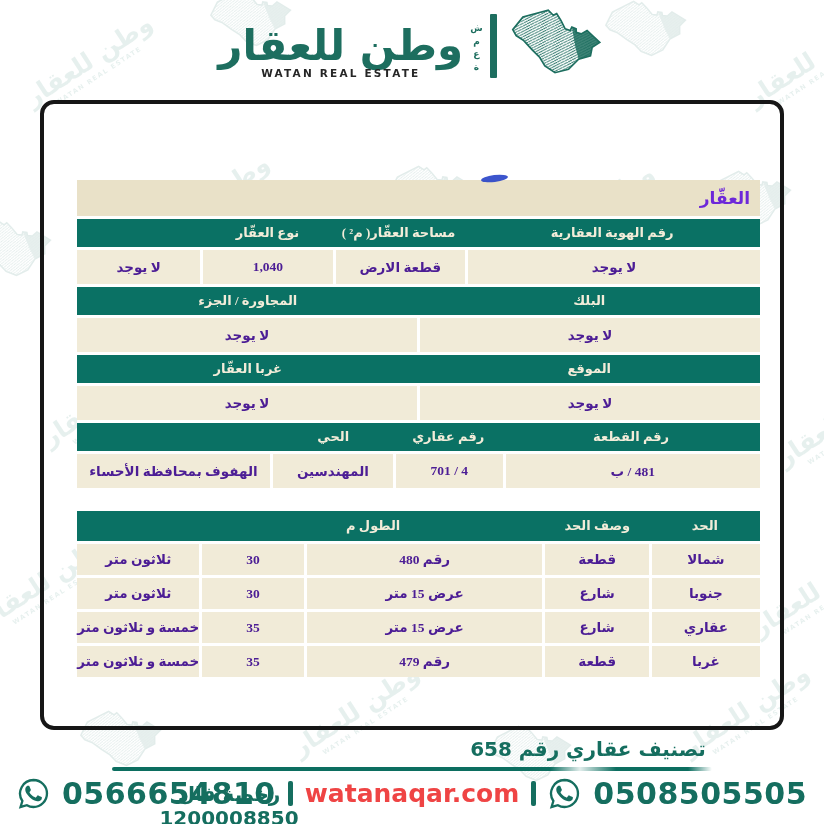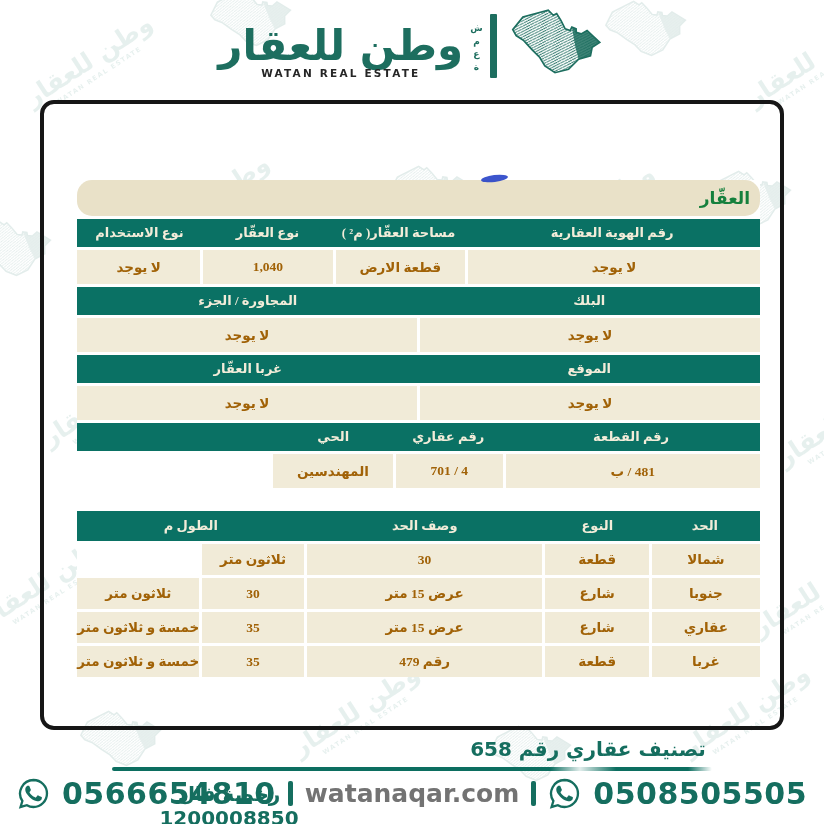--- a/index.html
+++ b/index.html
@@ -40,38 +40,37 @@
     border:4px solid #161616; border-radius:14px; background:transparent;
   }
   .doc {
     position:absolute; left:33px; top:76px; width:683px;
     background:#ffffff; direction:rtl;
     font-family:"Liberation Serif","DejaVu Sans", serif;
     display:flex; flex-direction:column; gap:3px;
   }
   .t-title {
     background:#e9e1c8; height:36px; display:flex; align-items:center;
-    justify-content:flex-start; padding:0 10px; font-size:17px; font-weight:bold; color:#15803d;
+    justify-content:flex-start; padding:0 10px; font-size:17px; font-weight:bold; color:#6d28d9;
     position:relative;
-    border-radius:15px;
   }
   .blue-mark {
     position:absolute; top:-5px; right:252px; width:27px; height:7px;
     background:#2742c8; border-radius:50%; transform:rotate(-7deg); opacity:.9;
   }
   .thead, .trow { display:grid; align-items:stretch; }
   .thead { background:#0a7164; height:28px; column-gap:0; }
   .thead > div {
     display:flex; align-items:center; justify-content:center;
     color:#f2ecd9; font-size:13px; font-weight:bold;
   }
   .trow { column-gap:3px; height:34px; }
   .trow > div {
     background:#f1ebd8; display:flex; align-items:center; justify-content:center;
-    font-size:13.5px; font-weight:bold; color:#a16207; unicode-bidi:plaintext;
+    font-size:13.5px; font-weight:bold; color:#4c1d95; unicode-bidi:plaintext;
   }
   .trow > div.ltr { direction:ltr; }
   .g4  { grid-template-columns:2.37fr 1.05fr 1.05fr 1fr; }
   .g2  { grid-template-columns:1fr 1fr; }
   .g4b { grid-template-columns:2.39fr 1fr 1.13fr 1.81fr; }
   .g5  { grid-template-columns:1.07fr 1.02fr 2.33fr 1fr 1.21fr; }
   .span2 { grid-column:span 2; }
   .tgap { height:17px; background:#ffffff; }
   .bhead { height:30px; }
   .brow  { height:31px; }
@@ -86,21 +85,21 @@
   .lic-right { left:466px; width:244px; }
   .green-line {
     position:absolute; left:112px; top:31px; width:600px; height:4px; border-radius:2px;
     background:linear-gradient(90deg,#0c6e60 0%,#0c6e60 73%,rgba(12,110,96,.12) 78%,#0c6e60 84%,#0c6e60 96%,rgba(12,110,96,0) 100%);
   }
   .contact {
     position:absolute; top:40px; left:0; width:100%;
     display:flex; justify-content:center; align-items:center; gap:12px; direction:ltr;
   }
   .phone { font-size:30px; font-weight:bold; color:#156e5f; letter-spacing:.5px; }
-  .site  { font-size:25px; font-weight:bold; color:#737373; }
+  .site  { font-size:25px; font-weight:bold; color:#ef4444; }
   .vbar  { width:5px; height:25px; background:#156e5f; border-radius:2px; }
   .wa-icon { width:33px; height:33px; }
 </style>
 </head>
 <body>
 
 <div id="wm-layer">
     <div class="wm-text" style="left: 18px; top: 45px;">
       <div class="a">وطن للعقار</div>
       <div class="e">WATAN REAL ESTATE</div>
@@ -277,21 +276,20 @@
 
     <div class="t-title">
       <span>العقّار</span>
       <div class="blue-mark"></div>
     </div>
 
     <div class="thead g4">
       <div>رقم الهوية العقارية</div>
       <div>مساحة العقّار( م² )</div>
       <div>نوع العقّار</div>
-      <div>نوع الاستخدام</div>
     </div>
     <div class="trow g4">
       <div>لا يوجد</div>
       <div>قطعة الارض</div>
       <div>1,040</div>
       <div>لا يوجد</div>
     </div>
 
     <div class="thead g2">
       <div>البلك</div>
@@ -313,34 +311,35 @@
 
     <div class="thead g4b">
       <div>رقم القطعة</div>
       <div>رقم عقاري</div>
       <div>الحي</div>
     </div>
     <div class="trow g4b">
       <div class="ltr">481 / ب</div>
       <div class="ltr">701 / 4</div>
       <div>المهندسين</div>
+      <div>الهفوف بمحافظة الأحساء</div>
     </div>
 
     <div class="tgap"></div>
 
     <div class="thead g5 bhead">
       <div>الحد</div>
-      <div>النوع</div>
       <div>وصف الحد</div>
       <div class="span2">الطول م</div>
     </div>
 
     <div class="trow g5 brow">
       <div>شمالا</div>
       <div>قطعة</div>
+      <div>رقم 480</div>
       <div>30</div>
       <div>ثلاثون متر</div>
     </div>
     <div class="trow g5 brow">
       <div>جنوبا</div>
       <div>شارع</div>
       <div>عرض 15 متر</div>
       <div>30</div>
       <div>ثلاثون متر</div>
     </div>

